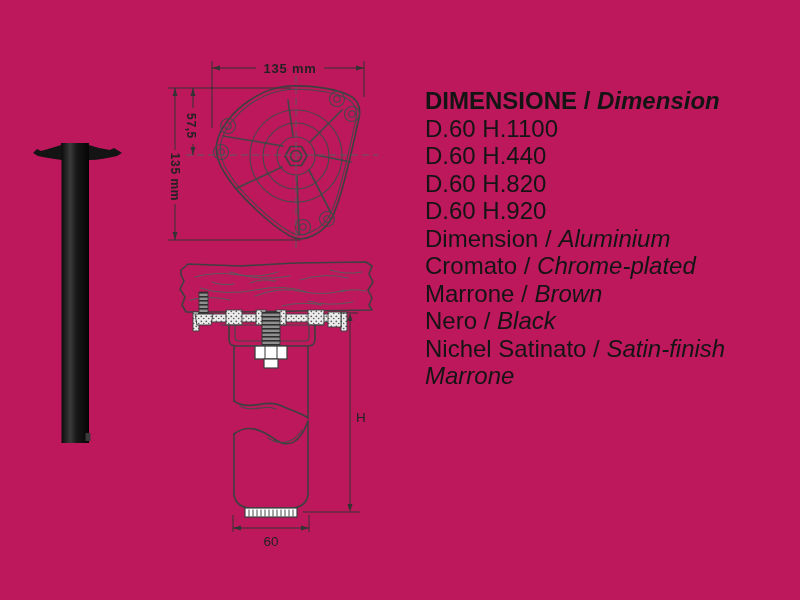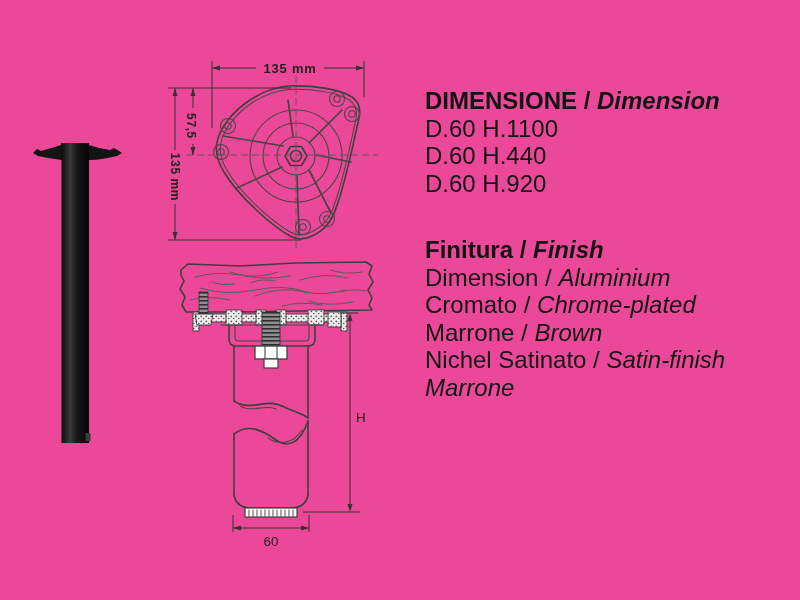--- a/index.html
+++ b/index.html
@@ -1,16 +1,16 @@
 <!DOCTYPE html>
 <html><head>
 <meta charset="utf-8">
 <style>
   html,body{margin:0;padding:0;background:#ffffff;}
-  .page{position:relative;width:800px;height:600px;background:#ec4899;overflow:hidden;
+  .page{position:relative;width:800px;height:600px;background:#be185d;overflow:hidden;
         font-family:"Liberation Sans",sans-serif;color:#141414;}
   .abs{position:absolute;}
 
   
   .specs{position:absolute;left:425px;top:87px;width:370px;font-size:24px;line-height:27.5px;}
   .spec-heading{font-weight:bold;}
   .spec-heading em{font-style:italic;}
   .finish-heading{margin-top:39px;}
   .spec-line em{}
 
@@ -256,23 +256,24 @@
       <polygon class="arr" points="309,528 301,525.6 301,530.4"></polygon>
       <text class="dim-plain" x="271" y="546" text-anchor="middle">60</text>
     </g>
   </svg>
 
   <div class="specs">
     <div class="spec-heading"><span>DIMENSIONE</span><span> / </span><em>Dimension</em></div>
 
     <div class="spec-line">D.60 H.1100</div>
     <div class="spec-line">D.60 H.440</div>
+    <div class="spec-line">D.60 H.820</div>
     <div class="spec-line">D.60 H.920</div>
 
-    <div class="spec-heading finish-heading"><span>Finitura</span><span> / </span><em>Finish</em></div>
 
     <div class="spec-line"><span>Dimension</span><span> / </span><em>Aluminium</em></div>
     <div class="spec-line"><span>Cromato</span><span> / </span><em>Chrome-plated</em></div>
     <div class="spec-line"><span>Marrone</span><span> / </span><em>Brown</em></div>
+    <div class="spec-line"><span>Nero</span><span> / </span><em>Black</em></div>
     <div class="spec-line"><span>Nichel Satinato</span><span> / </span><em>Satin-finish Marrone</em></div>
   </div>
 
 </div>
 
 </body></html>

